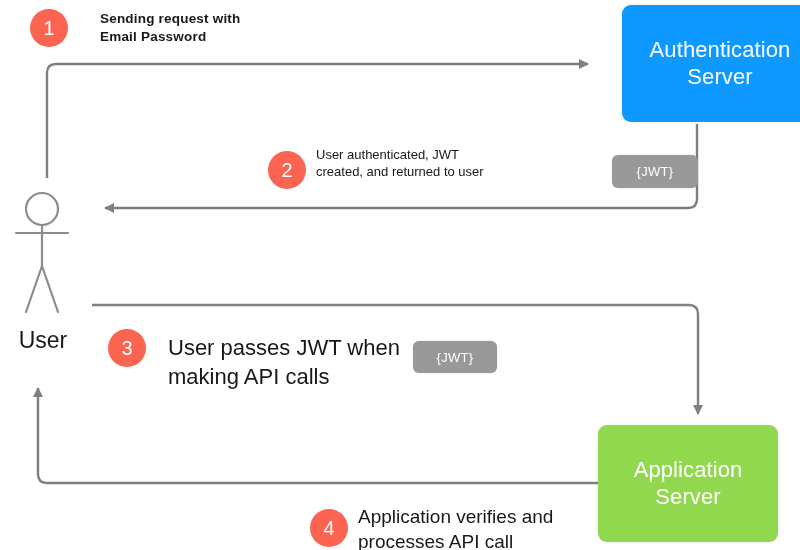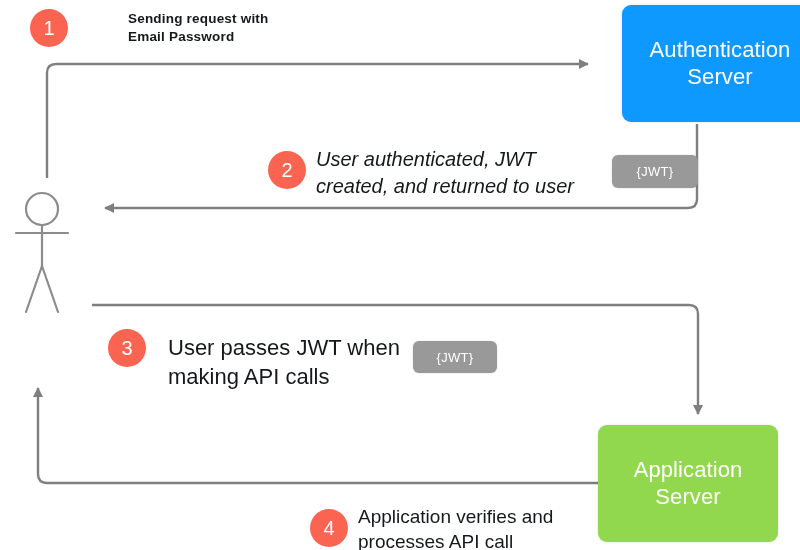--- a/index.html
+++ b/index.html
@@ -79,28 +79,26 @@
     color: #16191c;
     white-space: pre-line;
   }
   #step-1-text {
     left: 100px;
     top: 10px;
     font-size: 13.5px;
     font-weight: bold;
     line-height: 1.35;
     letter-spacing: 0.2px;
-    margin-left: 28px;
   }
   #step-2-text {
     left: 316px;
     top: 146px;
-    font-size: 20px;
+    font-size: 13px;
     line-height: 1.33;
-    font-style: italic;
   }
   #step-3-text {
     left: 168px;
     top: 333px;
     font-size: 22px;
     line-height: 1.33;
   }
   #step-4-text {
     left: 358px;
     top: 504px;
@@ -177,20 +175,21 @@
 
     <g stroke="#8c8c8c" stroke-width="2.2" fill="none" stroke-linecap="round">
       <circle cx="42" cy="209" r="16"></circle>
       <line x1="42" y1="225" x2="42" y2="266"></line>
       <line x1="16" y1="233" x2="68" y2="233"></line>
       <line x1="42" y1="266" x2="26" y2="312"></line>
       <line x1="42" y1="266" x2="58" y2="312"></line>
     </g>
   </svg>
 
+  <div id="user-actor-label">User</div>
 
   <div id="auth-node" class="node">
     <span class="node-label">Authentication
 Server</span>
   </div>
 
   <div id="app-node" class="node">
     <span class="node-label">Application
 Server</span>
   </div>

